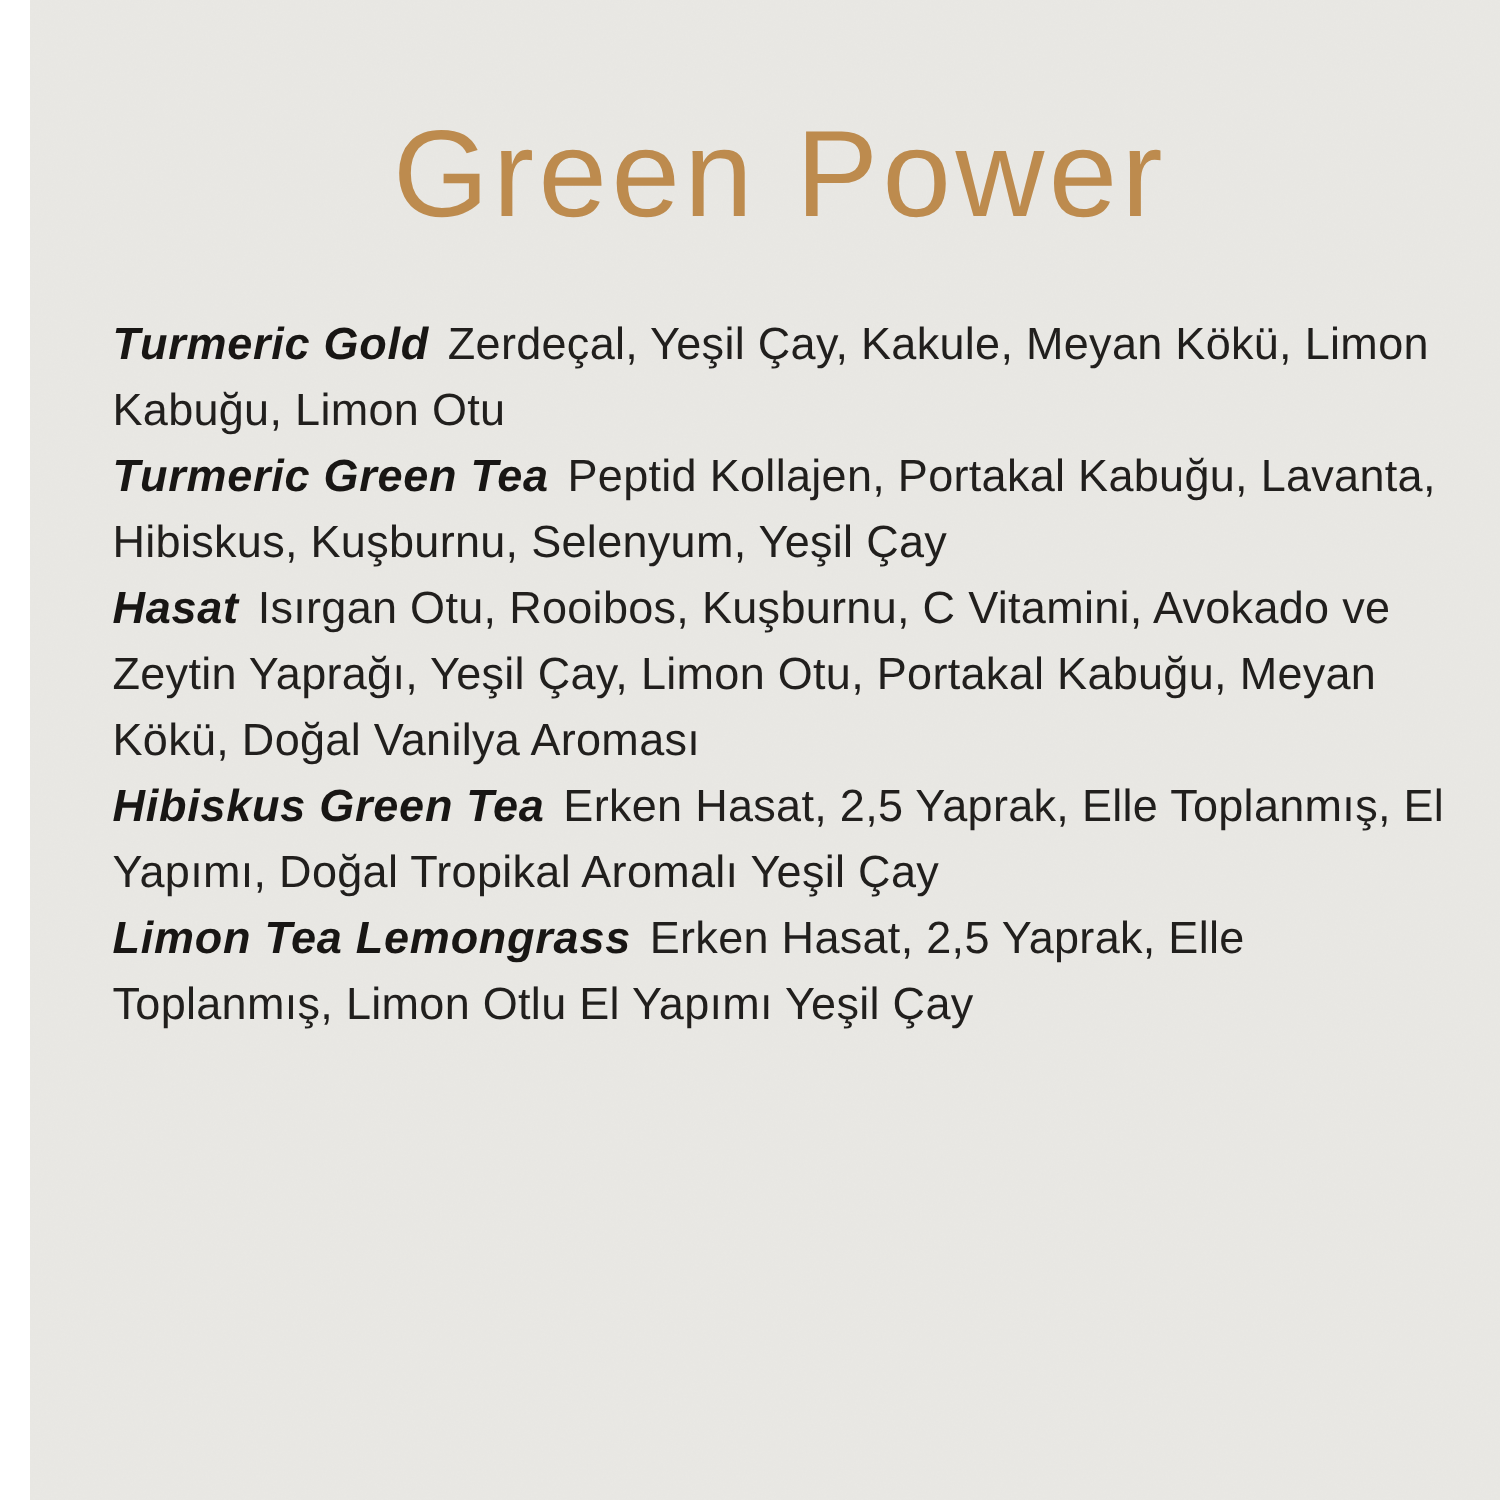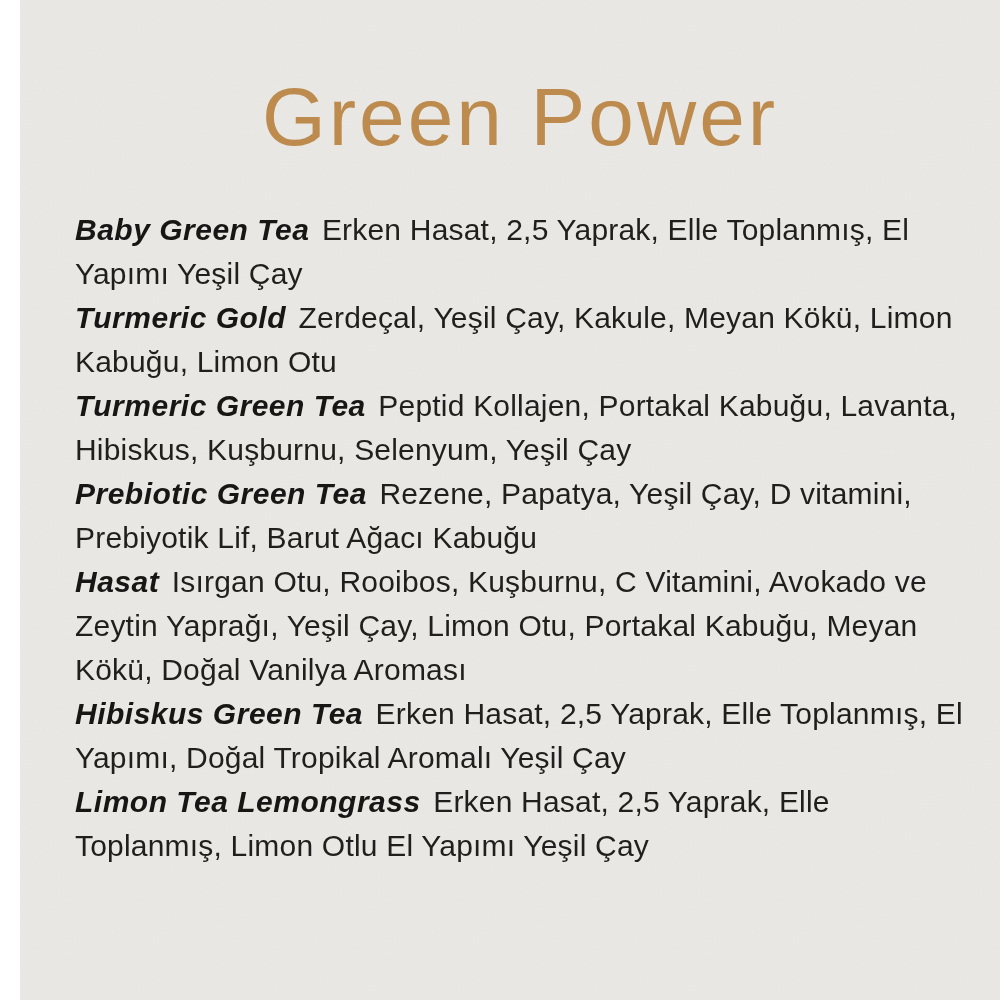--- a/index.html
+++ b/index.html
@@ -73,27 +73,25 @@
     <filter id="grain">
       <feTurbulence type="fractalNoise" baseFrequency="0.8" numOctaves="2" stitchTiles="stitch" result="noise"></feTurbulence>
       <feColorMatrix in="noise" type="matrix" values="0 0 0 0 0.55  0 0 0 0 0.54  0 0 0 0 0.52  0 0 0 0.12 0"></feColorMatrix>
     </filter>
     <rect width="1000" height="1000" filter="url(#grain)"></rect>
   </svg>
 
   <h1 class="title">Green Power</h1>
 
   <div class="product-list">
-  <p class="product"><b class="product-name">Baby Green Tea</b> <span class="product-desc">Erken Hasat, 2,5 Yaprak, Elle Toplanmış, El Yapımı Yeşil Çay</span></p>
 
   <p class="product"><b class="product-name">Turmeric Gold</b> <span class="product-desc">Zerdeçal, Yeşil Çay, Kakule, Meyan Kökü, Limon Kabuğu, Limon Otu</span></p>
 
   <p class="product"><b class="product-name">Turmeric Green Tea</b> <span class="product-desc">Peptid Kollajen, Portakal Kabuğu, Lavanta, Hibiskus, Kuşburnu, Selenyum, Yeşil Çay</span></p>
 
-  <p class="product"><b class="product-name">Prebiotic Green Tea</b> <span class="product-desc">Rezene, Papatya, Yeşil Çay, D vitamini, Prebiyotik Lif, Barut Ağacı Kabuğu</span></p>
 
   <p class="product"><b class="product-name">Hasat</b> <span class="product-desc">Isırgan Otu, Rooibos, Kuşburnu, C Vitamini, Avokado ve Zeytin Yaprağı, Yeşil Çay, Limon Otu, Portakal Kabuğu, Meyan Kökü, Doğal Vanilya Aroması</span></p>
 
   <p class="product"><b class="product-name">Hibiskus Green Tea</b> <span class="product-desc">Erken Hasat, 2,5 Yaprak, Elle Toplanmış, El Yapımı, Doğal Tropikal Aromalı Yeşil Çay</span></p>
 
   <p class="product"><b class="product-name">Limon Tea Lemongrass</b> <span class="product-desc">Erken Hasat, 2,5 Yaprak, Elle Toplanmış, Limon Otlu El Yapımı Yeşil Çay</span></p>
 </div>
 
 </div>
 

